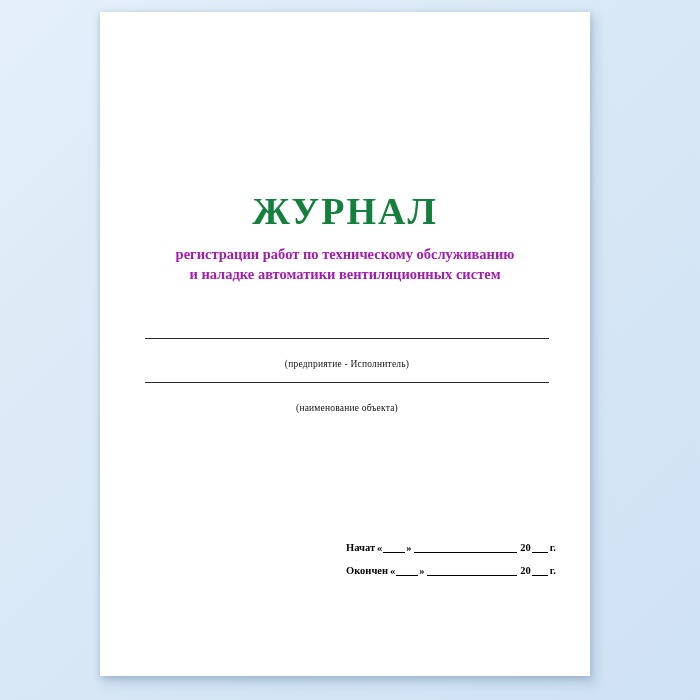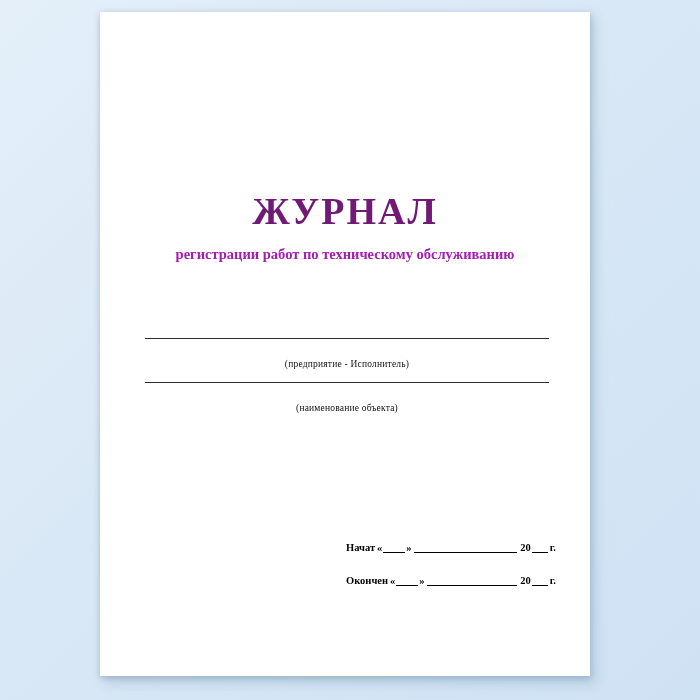--- a/index.html
+++ b/index.html
@@ -53,21 +53,21 @@
     position: absolute;
     left: 0;
     top: 180px;
     width: 490px;
     text-align: center;
   }
   .doc-title {
     font-size: 38px;
     font-weight: bold;
     letter-spacing: 2px;
-    color: #701a75;
+    color: #15803d;
     line-height: 1.05;
     margin: 0 0 12px 0;
   }
   .doc-sub {
     font-size: 14.5px;
     font-weight: bold;
     color: #a21caf;
     line-height: 1.38;
     margin: 0 auto;
     width: 440px;
@@ -99,21 +99,21 @@
     top: 530px;
     width: 210px;
     font-size: 10.5px;
     font-weight: bold;
     color: #000;
   }
   .date-row {
     display: flex;
     align-items: flex-end;
     white-space: nowrap;
-    margin-bottom: 22px;
+    margin-bottom: 12px;
   }
   .date-label { padding-right: 2px; }
   .date-quote-open { padding-right: 0; }
   .blank-short {
     display: inline-block;
     width: 22px;
     border-bottom: 1px solid #000;
     margin: 0 1px;
     height: 10px;
   }
@@ -140,20 +140,21 @@
 
 <div class="stage">
   <div class="page-shadow"></div>
 
   <div class="page">
     <div class="page-inner">
 
       <div class="title-block">
         <div class="doc-title">ЖУРНАЛ</div>
         <div class="doc-sub">регистрации работ по техническому обслуживанию</div>
+        <div class="doc-sub">и наладке автоматики вентиляционных систем</div>
       </div>
 
       <div class="field-group one">
         <div class="rule"></div>
         <div class="field-caption">(предприятие - Исполнитель)</div>
       </div>
 
       <div class="field-group two">
         <div class="rule"></div>
         <div class="field-caption">(наименование объекта)</div>

